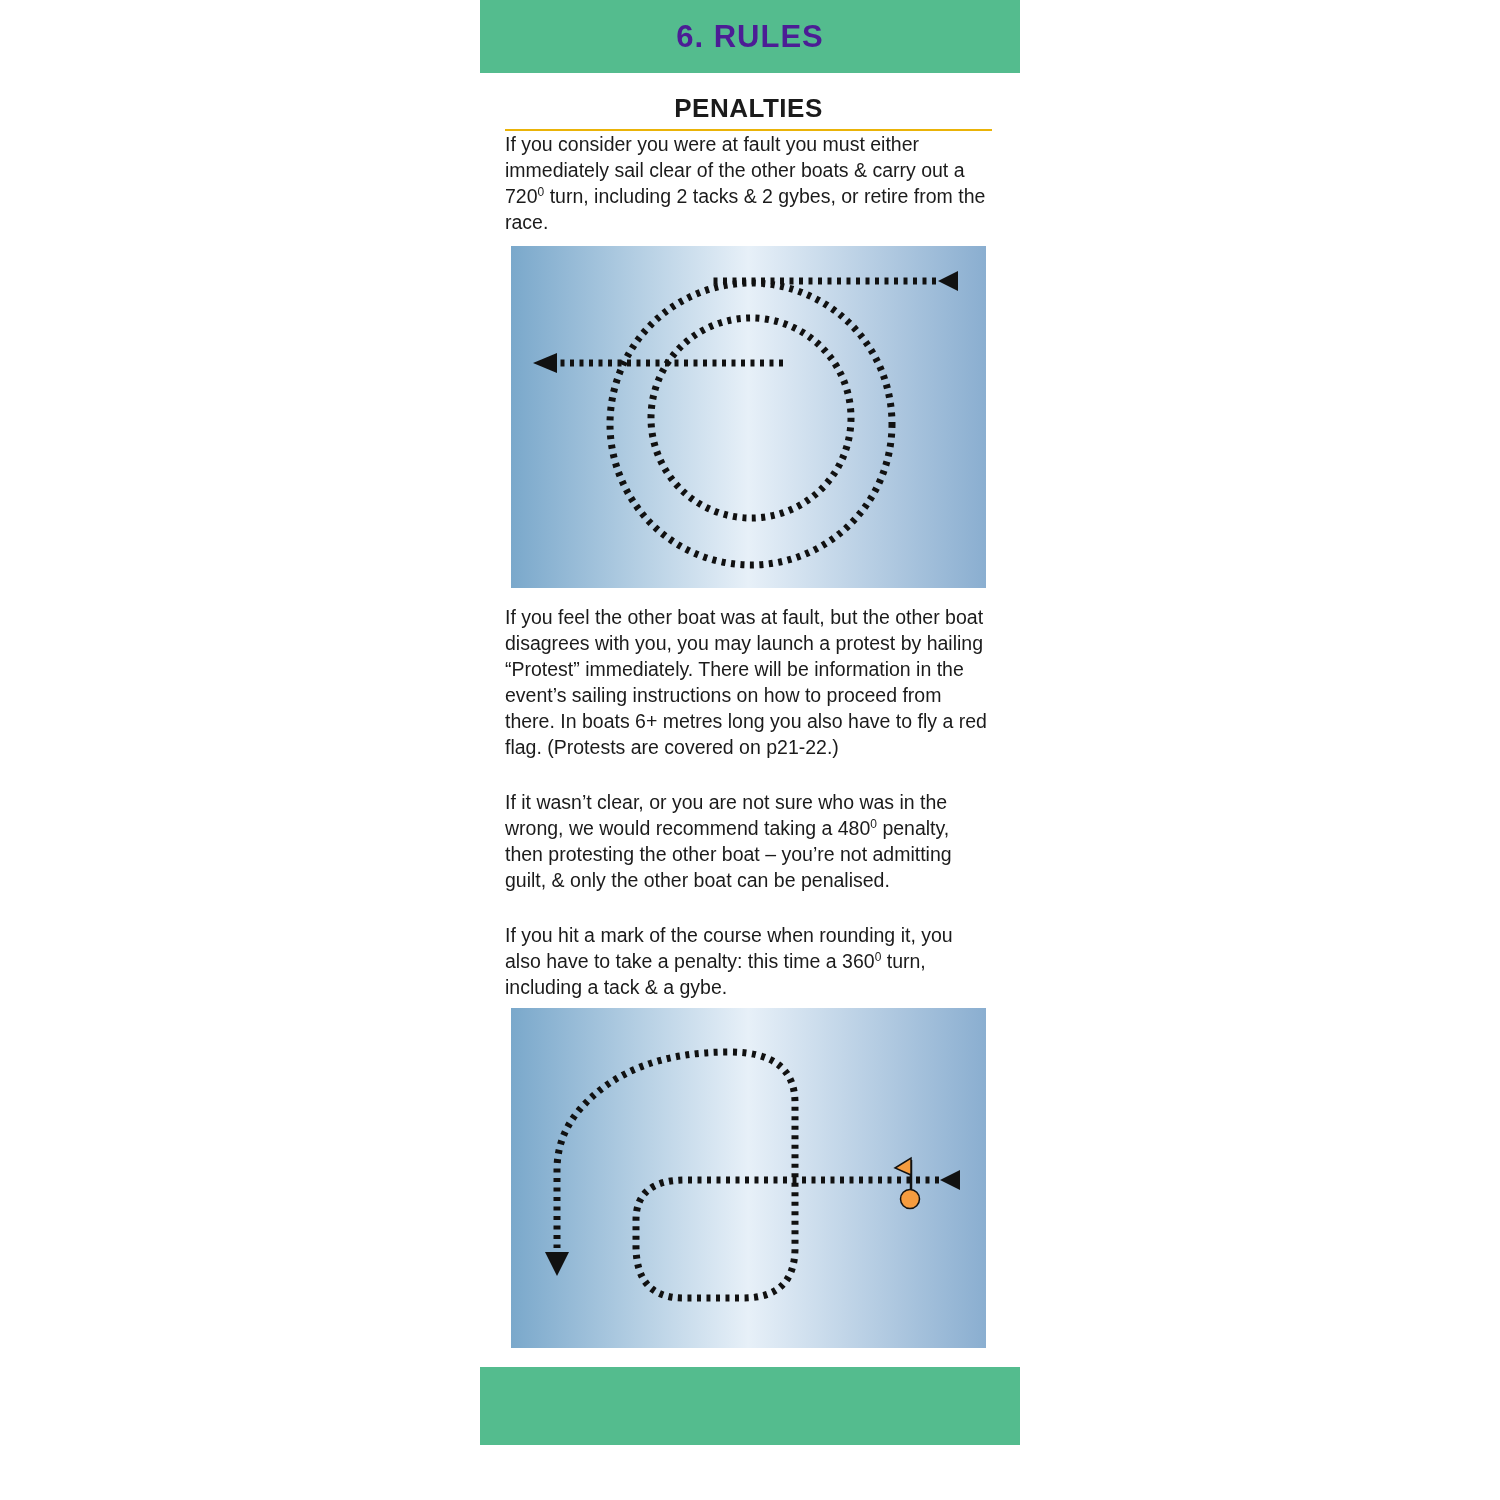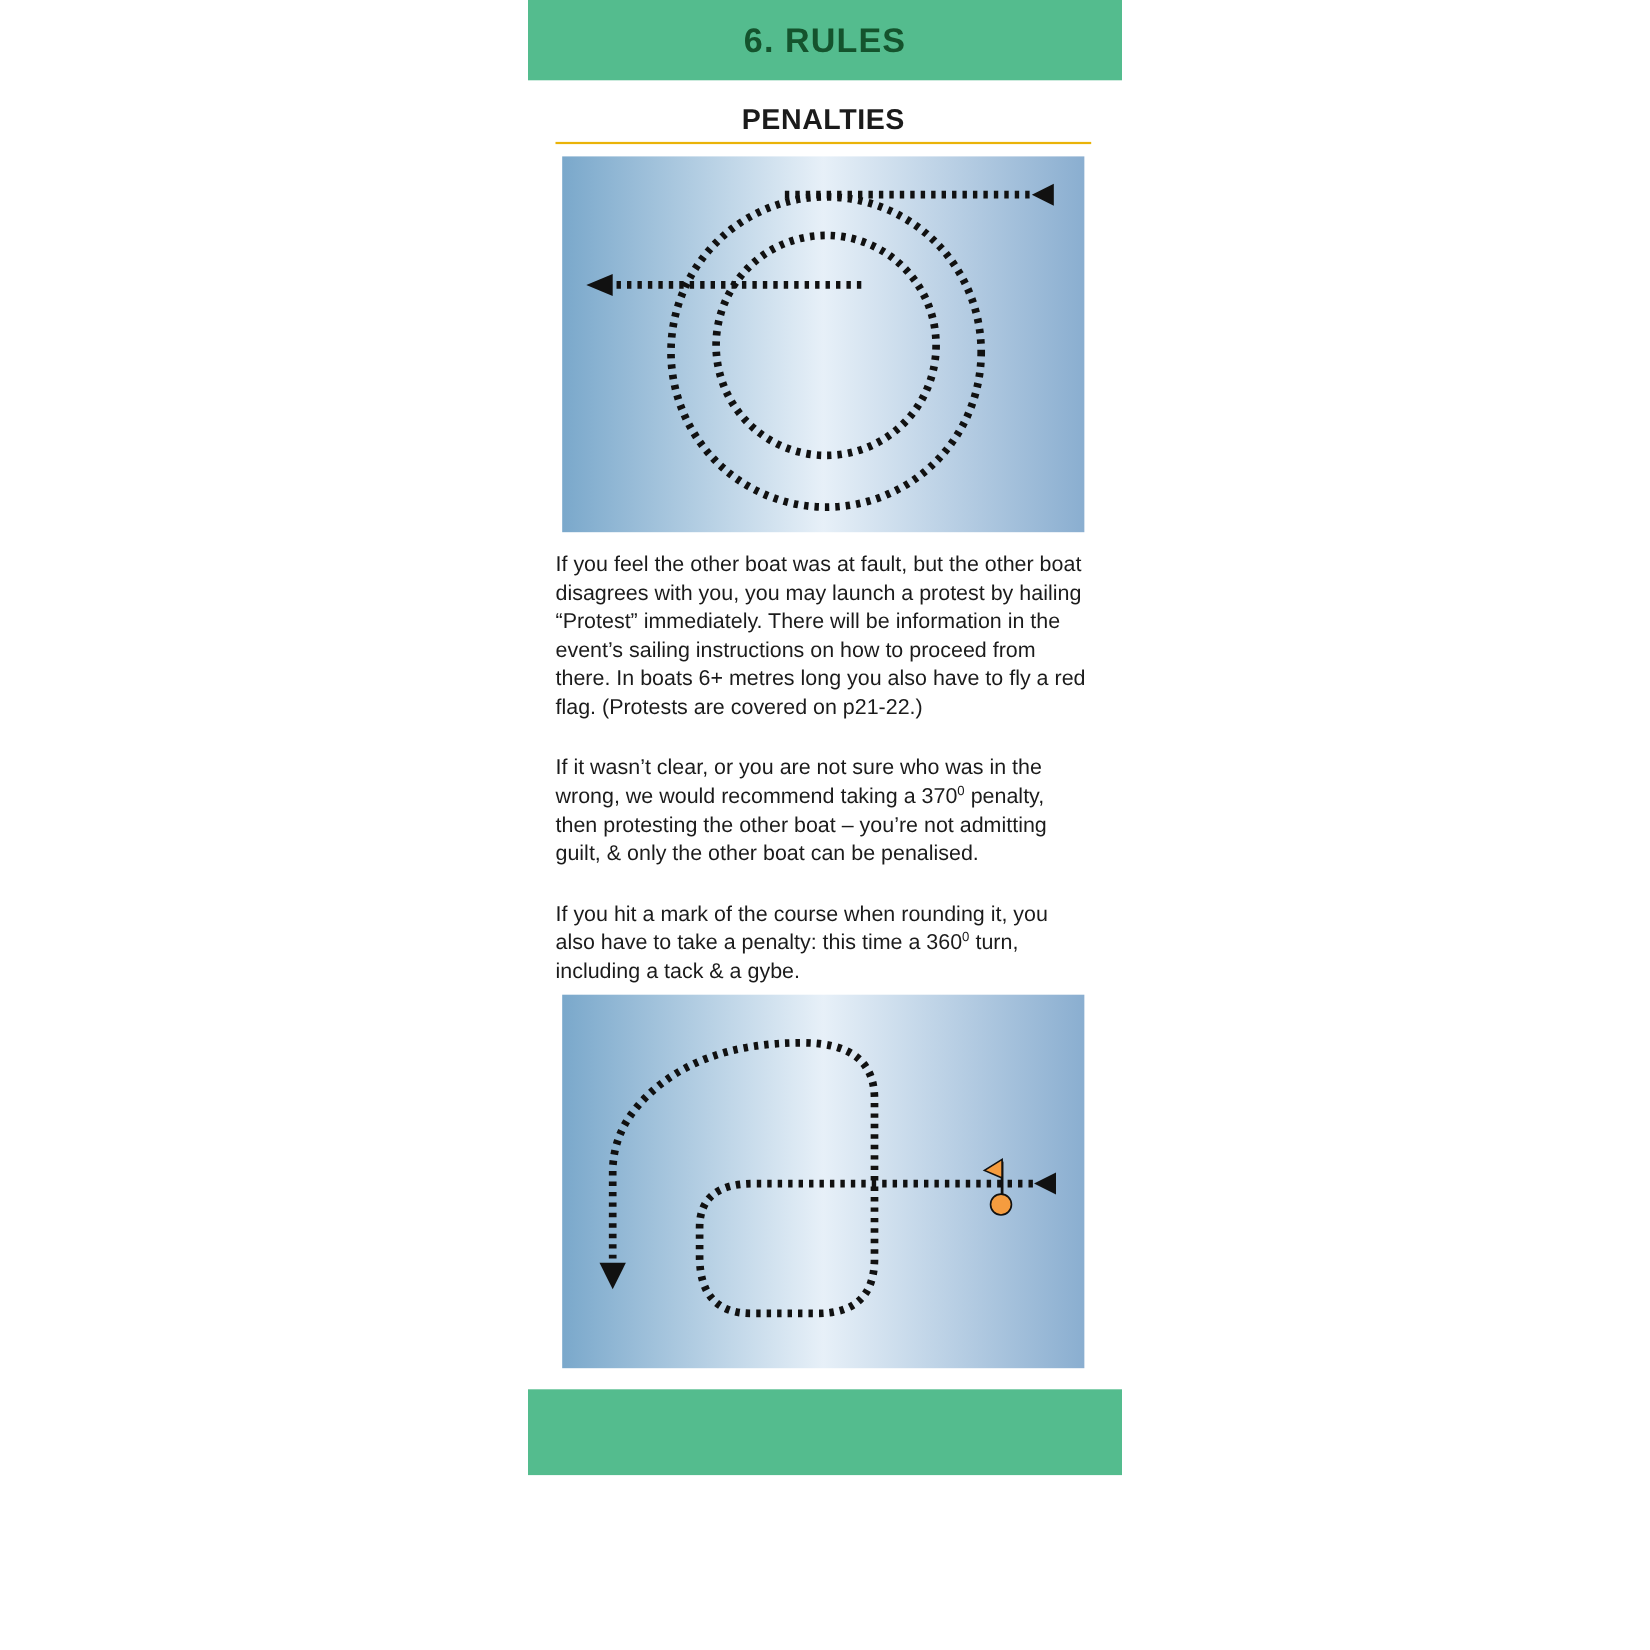--- a/index.html
+++ b/index.html
@@ -9,21 +9,21 @@
     font-family:"Liberation Sans","DejaVu Sans",sans-serif;
     overflow:hidden;
   }
   .sheet { width:540px; margin:0 auto; }
 
   .topbar {
     height:73px; background:#54bc8e;
     display:flex; align-items:center; justify-content:center;
   }
   .topbar .bar-title {
-    margin:16px; color:#14532d; font-size:31px; font-weight:bold; letter-spacing:1px;
+    margin:16px; color:#4c1d95; font-size:31px; font-weight:bold; letter-spacing:1px;
   }
 
   .content { padding:0 28px 0 25px; color:#1b1b1b; }
 
   .penalties-title {
     margin:20px 0 0 0; text-align:center;
     font-size:26px; font-weight:bold; letter-spacing:0.5px;
     padding-bottom:5px; border-bottom:2px solid #eab308;
   }
 
@@ -48,41 +48,42 @@
 
   <div class="topbar">
     <div class="bar-title">6. RULES</div>
   </div>
 
   <div class="content">
 
     <h2 class="penalties-title">PENALTIES</h2>
 
 
+    <p class="body-text"><span>If you consider you were at fault you must either immediately sail clear of the other boats &amp; carry out a 720</span><sup class="deg">0</sup><span> turn, including 2 tacks &amp; 2 gybes, or retire from the race.</span></p>
 
     <svg class="diagram" width="475" height="342" viewBox="0 0 475 342" role="img">
       <defs>
         <linearGradient id="sea1" x1="0" y1="0" x2="1" y2="0">
           <stop offset="0" stop-color="#7aa8cb"></stop>
           <stop offset="0.5" stop-color="#e7f0f8"></stop>
           <stop offset="1" stop-color="#8aaed0"></stop>
         </linearGradient>
       </defs>
       <rect x="0" y="0" width="475" height="342" fill="url(#sea1)"></rect>
       <circle class="dashpath" cx="240" cy="178" r="141"></circle>
       <circle class="dashpath" cx="240" cy="172" r="100"></circle>
       <path class="dashpath" d="M 425,35 H 197"></path>
       <polygon class="solid-arrow" points="427,35 447,25 447,45"></polygon>
       <path class="dashpath" d="M 272,117 H 48"></path>
       <polygon class="solid-arrow" points="22,117 46,107 46,127"></polygon>
     </svg>
 
     <p class="body-text m-after-diagram">If you feel the other boat was at fault, but the other boat disagrees with you, you may launch a protest by hailing “Protest” immediately. There will be information in the event’s sailing instructions on how to proceed from there. In boats 6+ metres long you also have to fly a red flag. (Protests are covered on p21-22.)</p>
 
-    <p class="body-text m-para"><span>If it wasn’t clear, or you are not sure who was in the wrong, we would recommend taking a 370</span><sup class="deg">0</sup><span> penalty, then protesting the other boat – you’re not admitting guilt, &amp; only the other boat can be penalised.</span></p>
+    <p class="body-text m-para"><span>If it wasn’t clear, or you are not sure who was in the wrong, we would recommend taking a 480</span><sup class="deg">0</sup><span> penalty, then protesting the other boat – you’re not admitting guilt, &amp; only the other boat can be penalised.</span></p>
 
     <p class="body-text m-para"><span>If you hit a mark of the course when rounding it, you also have to take a penalty: this time a 360</span><sup class="deg">0</sup><span> turn, including a tack &amp; a gybe.</span></p>
 
     <svg class="diagram second" width="475" height="340" viewBox="0 0 475 340" role="img">
       <defs>
         <linearGradient id="sea2" x1="0" y1="0" x2="1" y2="0">
           <stop offset="0" stop-color="#7aa8cb"></stop>
           <stop offset="0.5" stop-color="#e7f0f8"></stop>
           <stop offset="1" stop-color="#8aaed0"></stop>
         </linearGradient>

